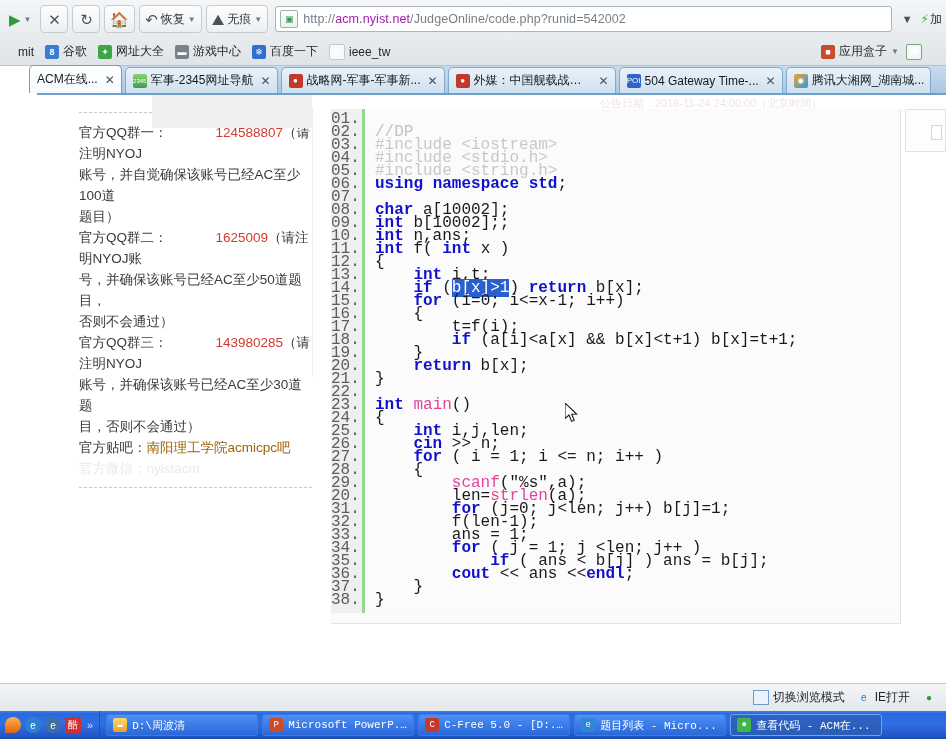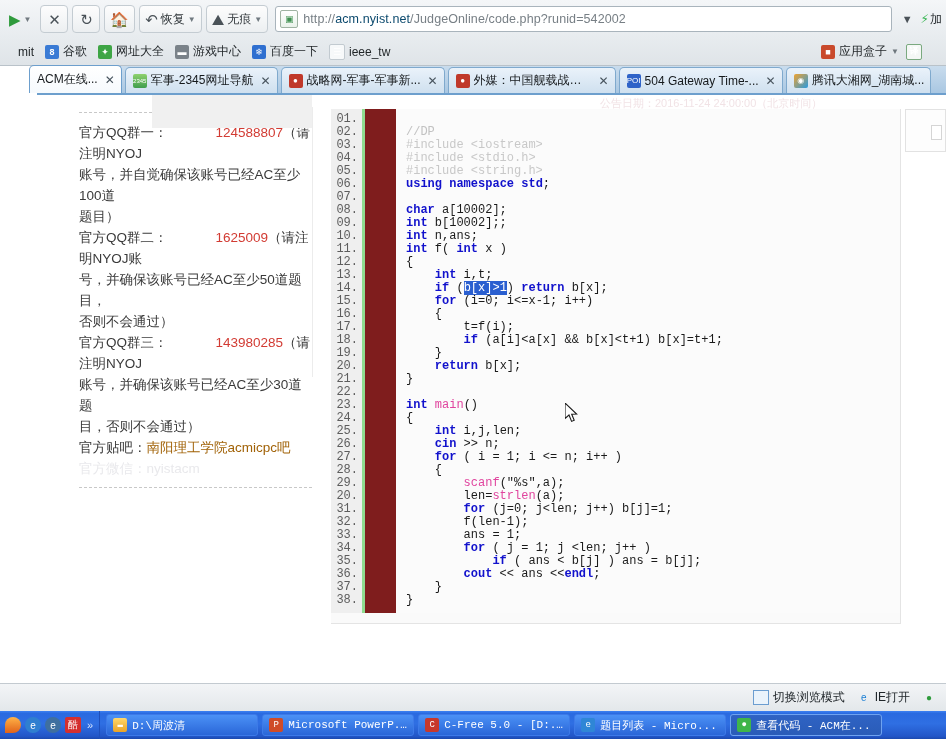--- a/index.html
+++ b/index.html
@@ -64,21 +64,21 @@
     width: 16px; height: 16px; margin: 0 5px 0 4px;
     border: 1px solid #9fb3a2; border-radius: 2px;
     background: linear-gradient(to bottom,#ffffff,#e9f2ea);
     display:flex;align-items:center;justify-content:center;
     font-size: 9px; color: #3f9150; flex: none;
   }
   .urltext {
     font-size: 12.5px; color: #777f85; white-space: nowrap; overflow: hidden;
     letter-spacing: .1px;
   }
-  .urltext .host { color: #0c4a6e; margin-top: 16px; }
+  .urltext .host { color: #a21caf; margin-top: 16px; }
   .addbtn {
     display: flex; align-items: center; gap: 1px;
     font-size: 12px; color: #23282c; padding: 0 2px 0 1px;
     white-space: nowrap; overflow: hidden; max-width: 36px;
   }
   .bolt { color: #2eb24a; font-size: 12px; }
 
   
   .bmrow {
     position: absolute; left: 0; top: 38px;
@@ -199,24 +199,23 @@
     background: #fafafa;
     border: 1px solid #e4e4e4;
     border-left: none; border-top: none;
     box-sizing: border-box;
     overflow: hidden;
   }
   .codebox {
     position: relative;
     display: flex;
     font-family: "Liberation Mono", "DejaVu Sans Mono", monospace;
-    font-size: 12px;
+    font-size: 16px;
     line-height: 13px;
-    background: #7f1d1d;
-    gap: 31px;
+    background: #4d7c0f;
   }
   .gutter {
     width: 34px; flex: none;
     background: #efefef;
     color: #5d5d5d;
     text-align: right;
     padding: 4px 4px 6px 0;
     box-sizing: border-box;
     border-right: 3px solid #8fdc8f;
     user-select: none;

